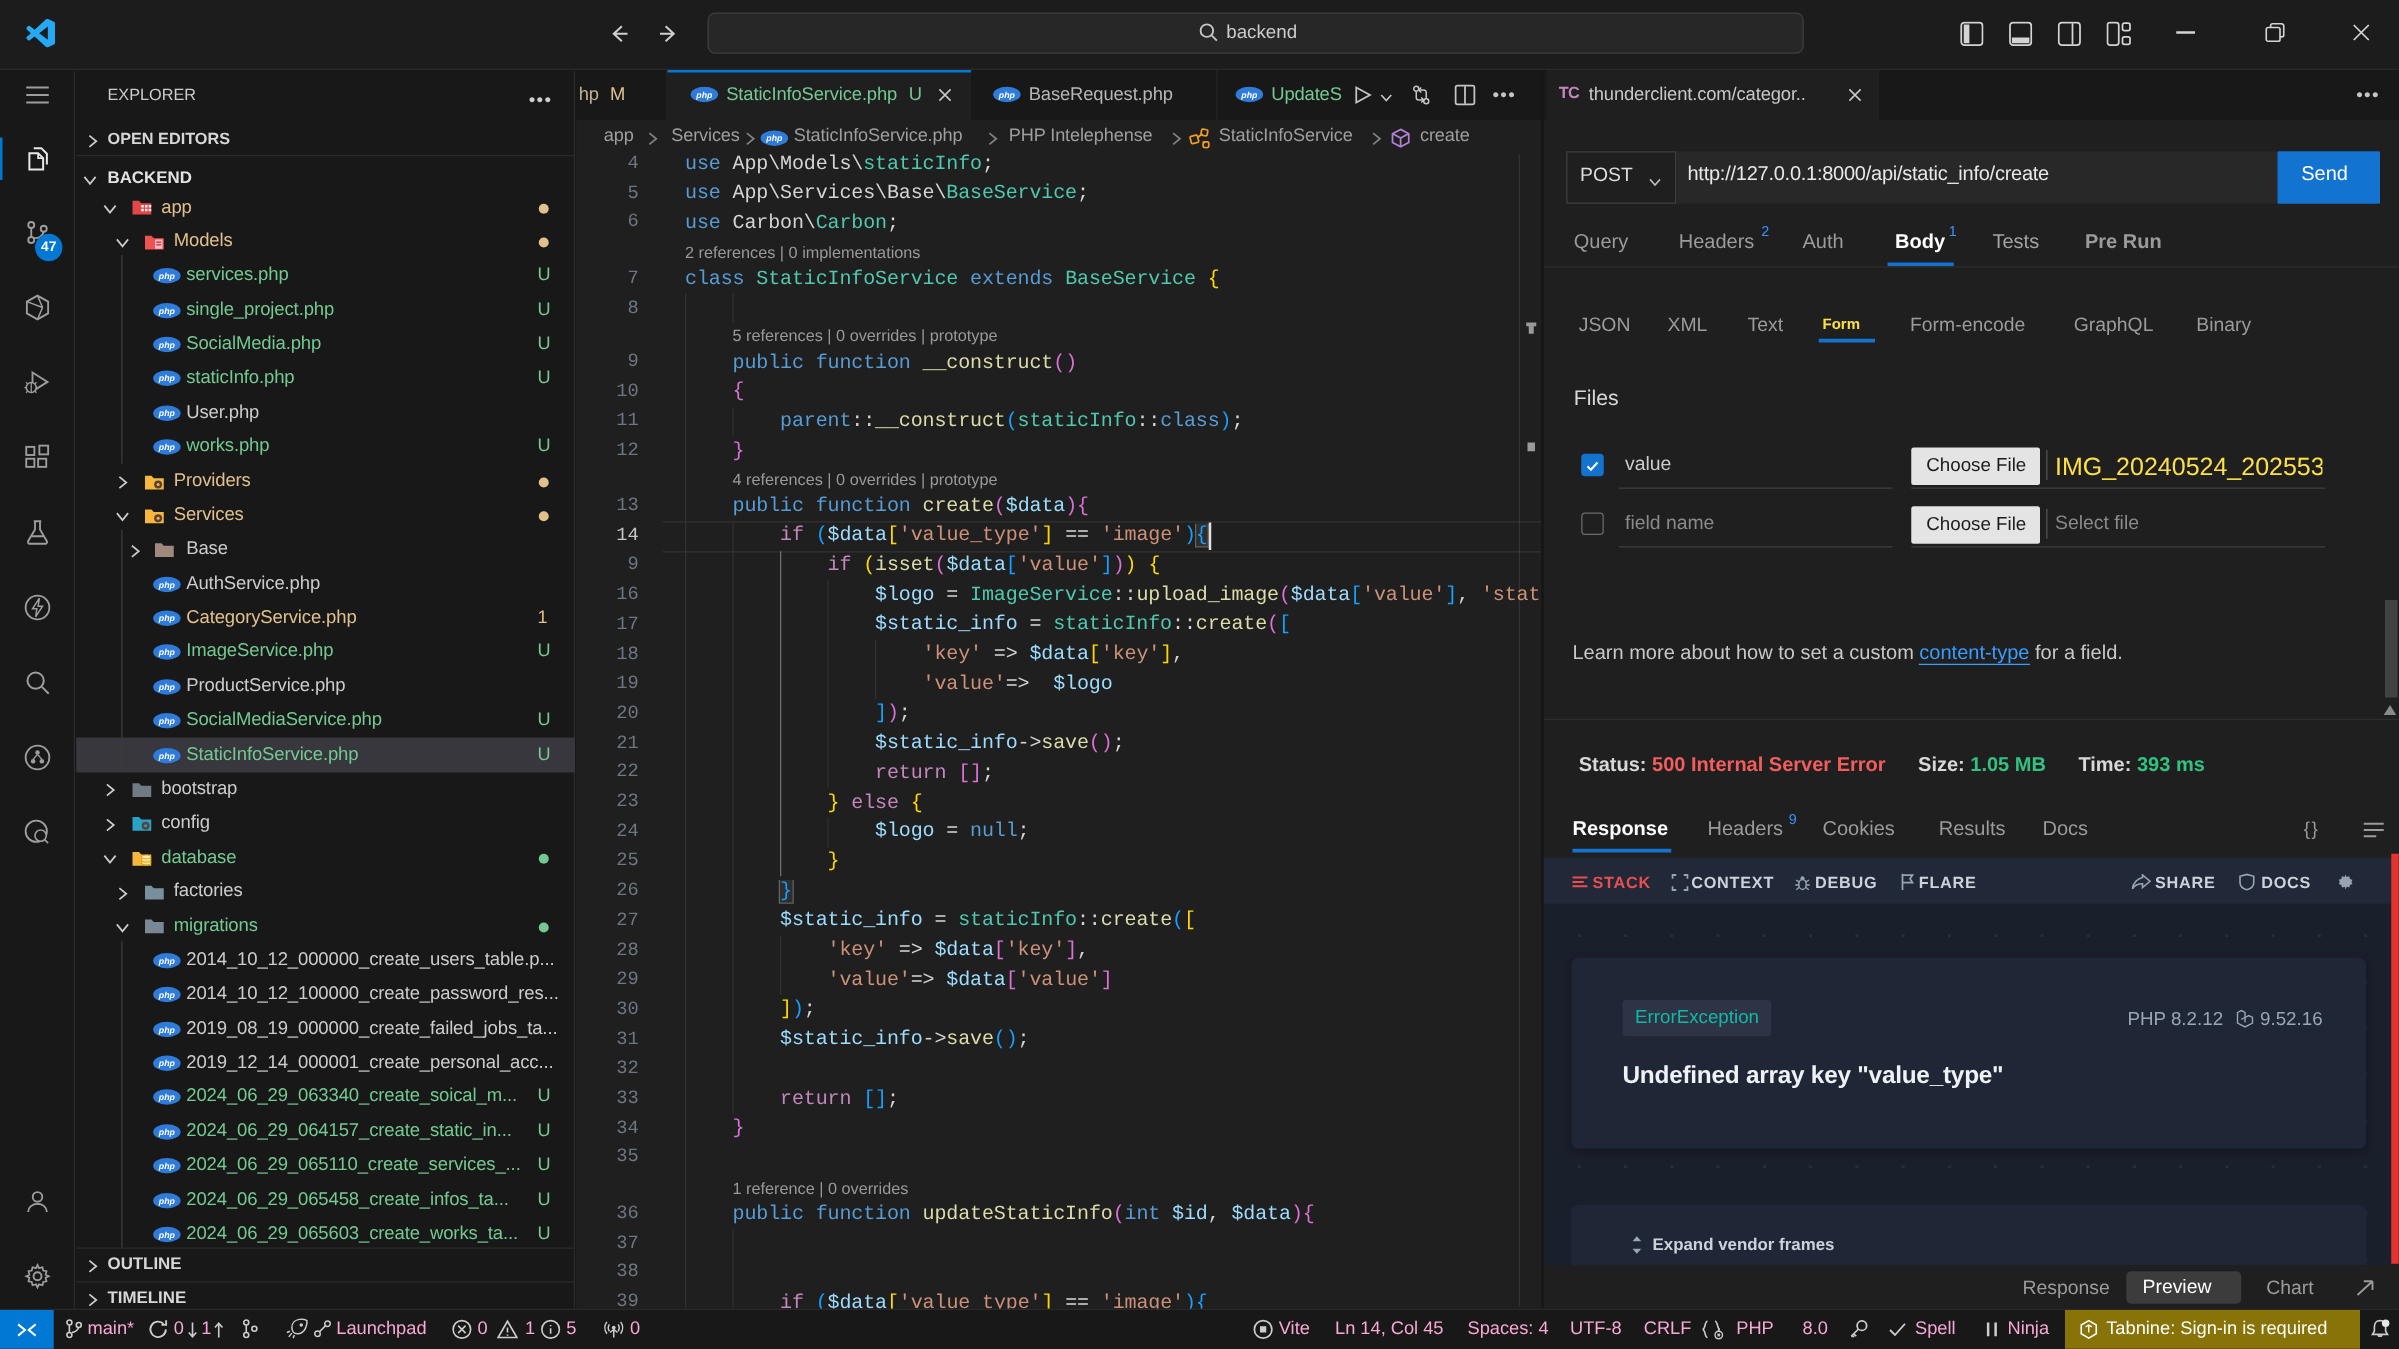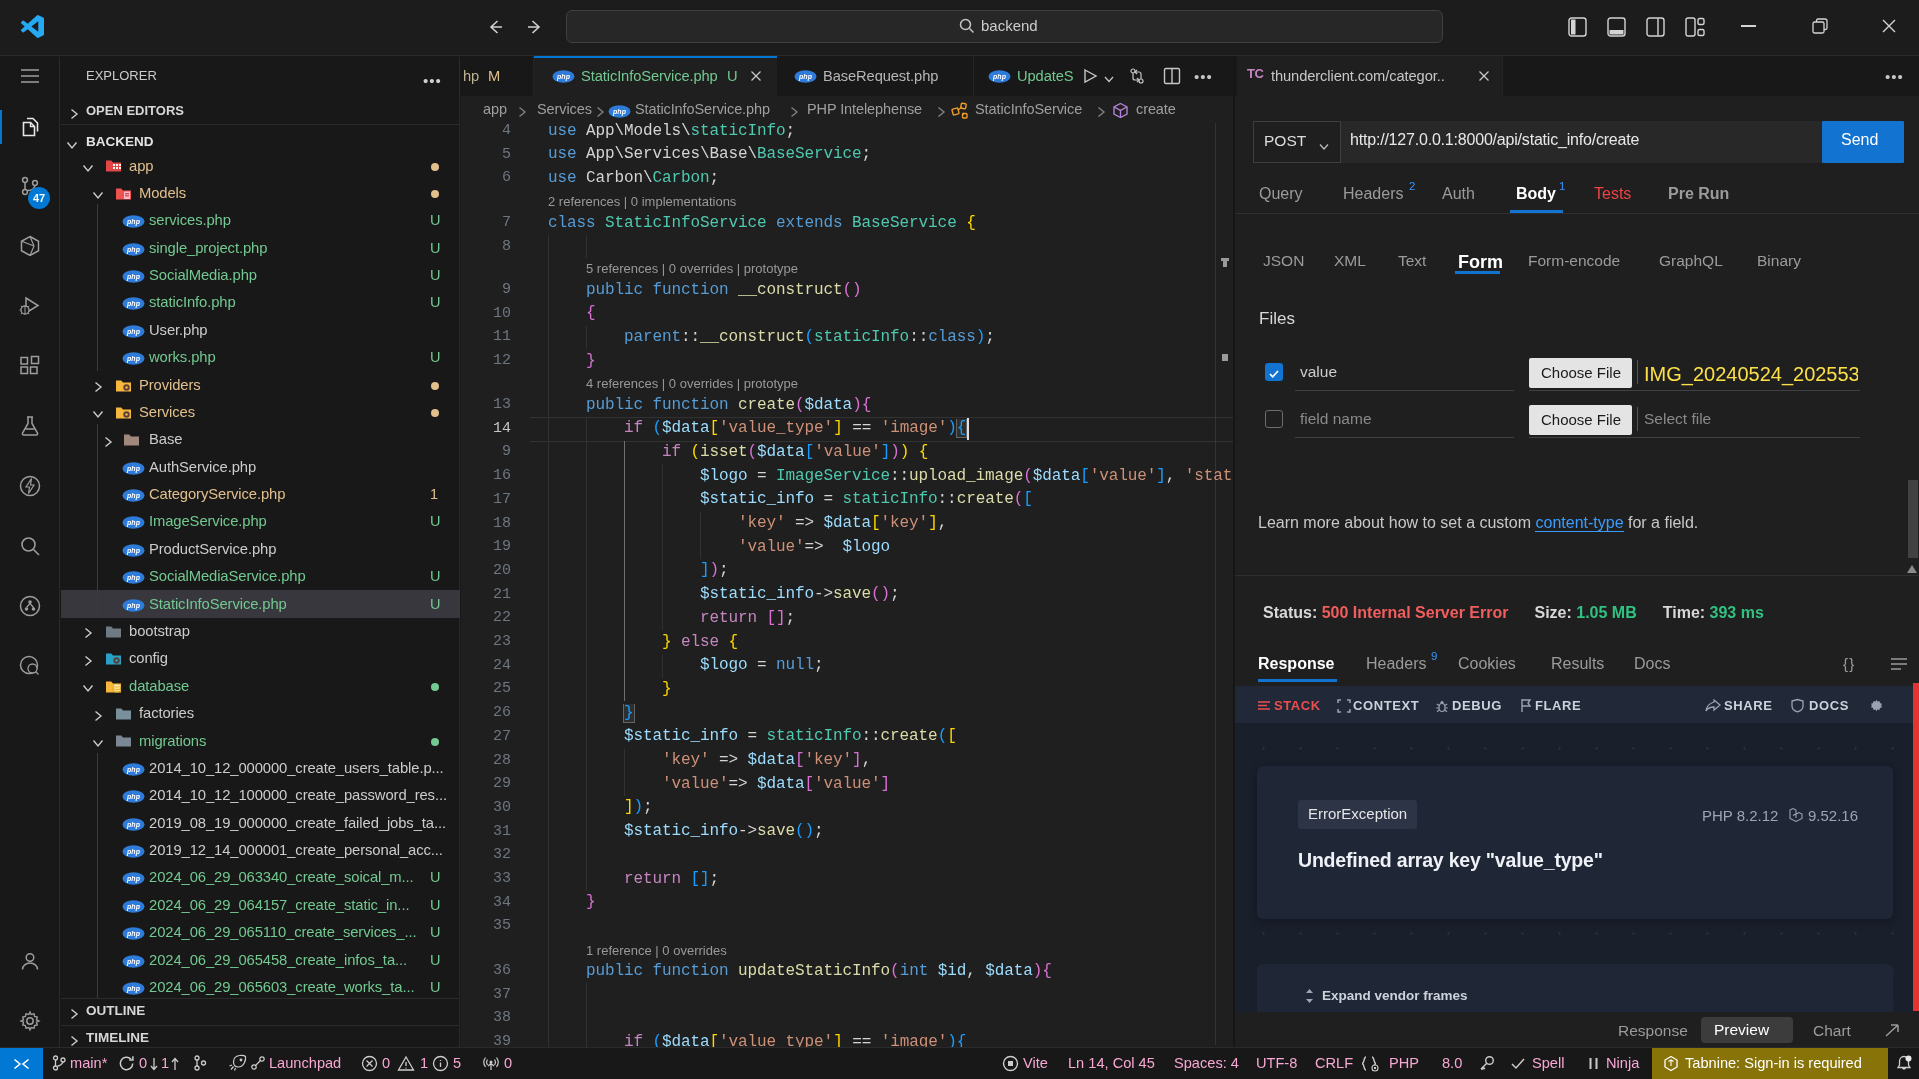--- a/index.html
+++ b/index.html
@@ -550,28 +550,28 @@
     <div class="abs" style="left:1341px;top:121px;width:481px;height:42px;background:#282828"></div>
     <div class="abs" style="left:1350px;top:131px;font-size:16px;color:#e8e8e8;letter-spacing:-0.2px">http://127.0.0.1:8000/api/static_info/create</div>
     <div class="abs" style="left:1822px;top:121px;width:82px;height:42px;background:#1273d0;border-radius:1px"></div>
     <div class="abs" style="left:1841px;top:131px;font-size:16px;color:#fff">Send</div>
     <div class="abs" style="left:1259px;top:185px;font-size:16px;font-weight:normal;color:#9b9b9b">Query</div>
     <div class="abs" style="left:1343px;top:185px;font-size:16px;font-weight:normal;color:#9b9b9b">Headers</div>
     <div class="abs" style="left:1409px;top:180px;font-size:11.5px;color:#3794ff">2</div>
     <div class="abs" style="left:1442px;top:185px;font-size:16px;font-weight:normal;color:#9b9b9b">Auth</div>
     <div class="abs" style="left:1516px;top:185px;font-size:16px;font-weight:bold;color:#ffffff">Body</div>
     <div class="abs" style="left:1559px;top:180px;font-size:11.5px;color:#3794ff">1</div>
-    <div class="abs" style="left:1594px;top:185px;font-size:16px;font-weight:normal;color:#ef4444">Tests</div>
+    <div class="abs" style="left:1594px;top:185px;font-size:16px;font-weight:normal;color:#a3a3a3">Tests</div>
     <div class="abs" style="left:1668px;top:185px;font-size:16px;font-weight:bold;color:#9b9b9b">Pre Run</div>
     <div class="abs" style="left:1510px;top:210px;width:53px;height:3px;background:#1273d0"></div>
     <div class="abs" style="left:1235px;top:213px;width:684px;height:1px;background:#2e2e2e"></div>
     <div class="abs" style="left:1263px;top:252px;font-size:15.5px;font-weight:normal;color:#9b9b9b">JSON</div>
     <div class="abs" style="left:1334px;top:252px;font-size:15.5px;font-weight:normal;color:#9b9b9b">XML</div>
     <div class="abs" style="left:1398px;top:252px;font-size:15.5px;font-weight:normal;color:#9b9b9b">Text</div>
-    <div class="abs" style="left:1458px;top:252px;font-size:18px;font-weight:bold;color:#ffffff">Form</div>
+    <div class="abs" style="left:1458px;top:252px;font-size:12px;font-weight:bold;color:#fde047">Form</div>
     <div class="abs" style="left:1528px;top:252px;font-size:15.5px;font-weight:normal;color:#9b9b9b">Form-encode</div>
     <div class="abs" style="left:1659px;top:252px;font-size:15.5px;font-weight:normal;color:#9b9b9b">GraphQL</div>
     <div class="abs" style="left:1757px;top:252px;font-size:15.5px;font-weight:normal;color:#9b9b9b">Binary</div>
     <div class="abs" style="left:1455px;top:271px;width:45px;height:2.5px;background:#1273d0"></div>
     <div class="abs" style="left:1259px;top:309px;font-size:17px;color:#d8d8d8">Files</div>
     <div class="abs" style="left:1265px;top:363px;width:18px;height:18px;background:#1374d0;border-radius:3px"></div>
     <div class="abs" style="left:1268px;top:366px"><svg style="" width="12" height="12" viewBox="0 0 12 12" fill="none">
         <path d="M2 6 L4.7 8.8 L10 3" stroke="#fff" stroke-width="1.7"></path>
       </svg></div>
     <div class="abs" style="left:1300px;top:363px;font-size:15.5px;color:#cccccc">value</div>
@@ -634,21 +634,21 @@
         <path d="M9 3 V1 L15 6 L9 11 V8 C5 8 2.5 9.5 1 12 C1.5 8 4 4.5 9 3 Z" stroke="#9aa3b2" stroke-width="1.3"></path>
       </svg></div>
     <div class="abs" style="left:1790px;top:698px"><svg style="" width="15" height="15" viewBox="0 0 15 15" fill="none">
         <path d="M2 3 L7.5 1.5 L13 3 V8 C13 11 10.5 13 7.5 13.8 C4.5 13 2 11 2 8 Z" stroke="#9aa3b2" stroke-width="1.3"></path>
       </svg></div>
     <div class="abs" style="left:1869px;top:698px"><svg style="" width="15" height="15" viewBox="0 0 15 15" fill="none">
         <circle cx="7.5" cy="7.5" r="2" fill="#9aa3b2"></circle>
         <path d="M7.5 1.5 L8.3 3.6 L10.5 3 L10.9 5.1 L13 5.8 L12.2 7.5 L13 9.2 L10.9 9.9 L10.5 12 L8.3 11.4 L7.5 13.5 L6.7 11.4 L4.5 12 L4.1 9.9 L2 9.2 L2.8 7.5 L2 5.8 L4.1 5.1 L4.5 3 L6.7 3.6 Z" fill="#9aa3b2"></path>
       </svg></div>
     <div class="abs" style="left:1257px;top:766px;width:636px;height:153px;background:#1f2635;border-radius:6px;box-shadow:0 2px 8px rgba(0,0,0,0.3)"></div>
-    <div class="abs" style="left:1298px;top:800px;height:29px;background:#2c3446;border-radius:3px;padding:5px 10px 16px 10px;font-size:15px;color:#e5e5e5">ErrorException</div>
+    <div class="abs" style="left:1298px;top:800px;height:29px;background:#2c3446;border-radius:3px;padding:5px 10px 16px 10px;font-size:15px;color:#14b8a6">ErrorException</div>
     <div class="abs ig" style="left:1702px;top:807px;font-size:15px;color:#9aa5b5">PHP 8.2.12</div>
     <div class="abs" style="left:1788px;top:807px"><svg style="" width="16" height="16" viewBox="0 0 16 16" fill="none">
         <path d="M2 3 L5 1.5 L8 3 V7 L11 5.5 L14 7 V11.5 L8 14.5 L2 11.5 Z M8 7 V11 M5 8.5 L8 7" stroke="#9aa5b5" stroke-width="1.1"></path>
       </svg></div>
     <div class="abs ig" style="left:1808px;top:807px;font-size:15px;color:#9aa5b5">9.52.16</div>
     <div class="abs ig" style="left:1298px;top:849px;font-size:19.5px;font-weight:bold;color:#eef1f6;letter-spacing:-0.2px">Undefined array key "value_type"</div>
     <div class="abs" style="left:1257px;top:964px;width:636px;height:48px;background:#1f2635;border-radius:6px 6px 0 0"></div>
     <div class="abs" style="left:1303px;top:988px"><svg style="" width="13" height="16" viewBox="0 0 13 16" fill="none">
         <path d="M6.5 1 L10 5 H3 Z M6.5 15 L3 11 H10 Z" fill="#9aa5b5"></path>
       </svg></div>

